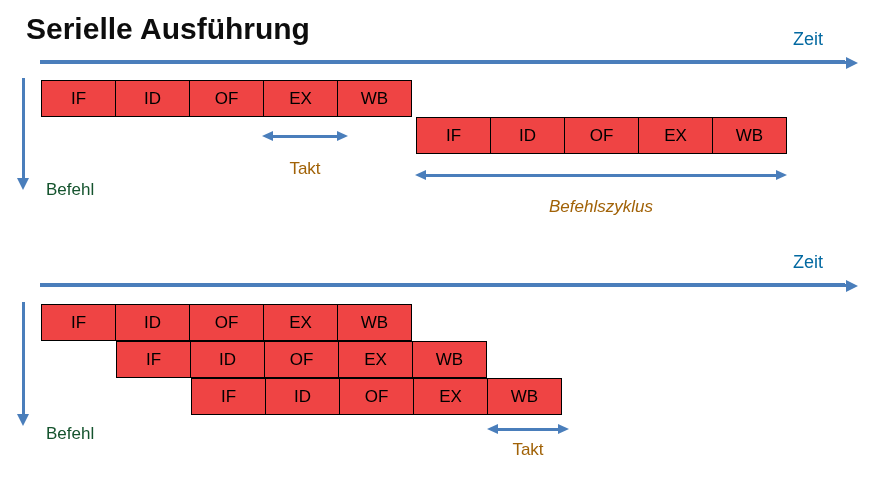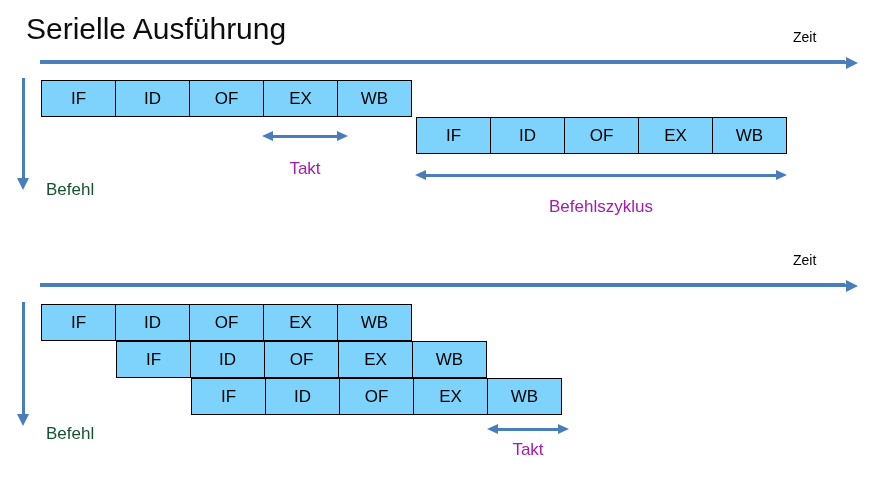--- a/index.html
+++ b/index.html
@@ -17,21 +17,21 @@
   .slide {
     position: relative;
     width: 887px;
     height: 483px;
   }
 
   
   .title {
     position: absolute;
     font-size: 30px;
-    font-weight: normal;
+    font-weight: bold;
     letter-spacing: 0px;
     color: #0d0d0d;
     white-space: nowrap;
     line-height: 1;
   }
   #title-serial  { left: 26px; top: 14px; }
   #title-pipeline{ left: 26px; top: 254px; }
 
   
   .title-rule {
@@ -61,22 +61,22 @@
     height: 0;
     border-top: 6px solid transparent;
     border-bottom: 6px solid transparent;
     border-left: 12px solid #4a7ebb;
   }
   #time-axis-serial   { left: 40px; top: 57px;  width: 818px; }
   #time-axis-pipeline { left: 40px; top: 280px; width: 818px; }
 
   .zeit-label {
     position: absolute;
-    font-size: 14px;
-    color: #000000;
+    font-size: 18px;
+    color: #0369a1;
     white-space: nowrap;
   }
   #zeit-label-serial   { left: 793px; top: 29px; }
   #zeit-label-pipeline { left: 793px; top: 252px; }
 
   
   .instr-axis {
     position: absolute;
     width: 13px;
   }
@@ -114,21 +114,21 @@
   
   .stage-row {
     position: absolute;
     display: flex;
     height: 37px;
   }
   .stage-cell {
     width: 75px;
     height: 37px;
     box-sizing: border-box;
-    background: #7dd3fc;
+    background: #ef4444;
     border: 1px solid #000000;
     margin-left: -1px;
     display: flex;
     align-items: center;
     justify-content: center;
     font-size: 17px;
     color: #000000;
     line-height: 1;
   }
   .stage-cell:first-child { margin-left: 0; }
@@ -175,26 +175,26 @@
     border-bottom: 5.5px solid transparent;
     border-left: 11px solid #4a7ebb;
   }
   #measure-takt-serial     { left: 262px; top: 131px; width: 86px; }
   #measure-befehlszyklus   { left: 415px; top: 170px; width: 372px; }
   #measure-takt-pipeline   { left: 487px; top: 424px; width: 82px; }
 
   .measure-label {
     position: absolute;
     font-size: 17px;
-    color: #a21caf;
+    color: #a16207;
     white-space: nowrap;
     text-align: center;
   }
   #label-takt-serial   { left: 262px; top: 159px; width: 86px; }
-  #label-befehlszyklus { left: 415px; top: 197px; width: 372px; }
+  #label-befehlszyklus { left: 415px; top: 197px; width: 372px; font-style: italic; }
   #label-takt-pipeline { left: 487px; top: 440px; width: 82px; }
 </style>
 </head>
 <body>
 
 <div class="slide">
 
   <div class="title" id="title-serial">Serielle Ausführung</div>
   <div class="title-rule" id="rule-serial"></div>
 

